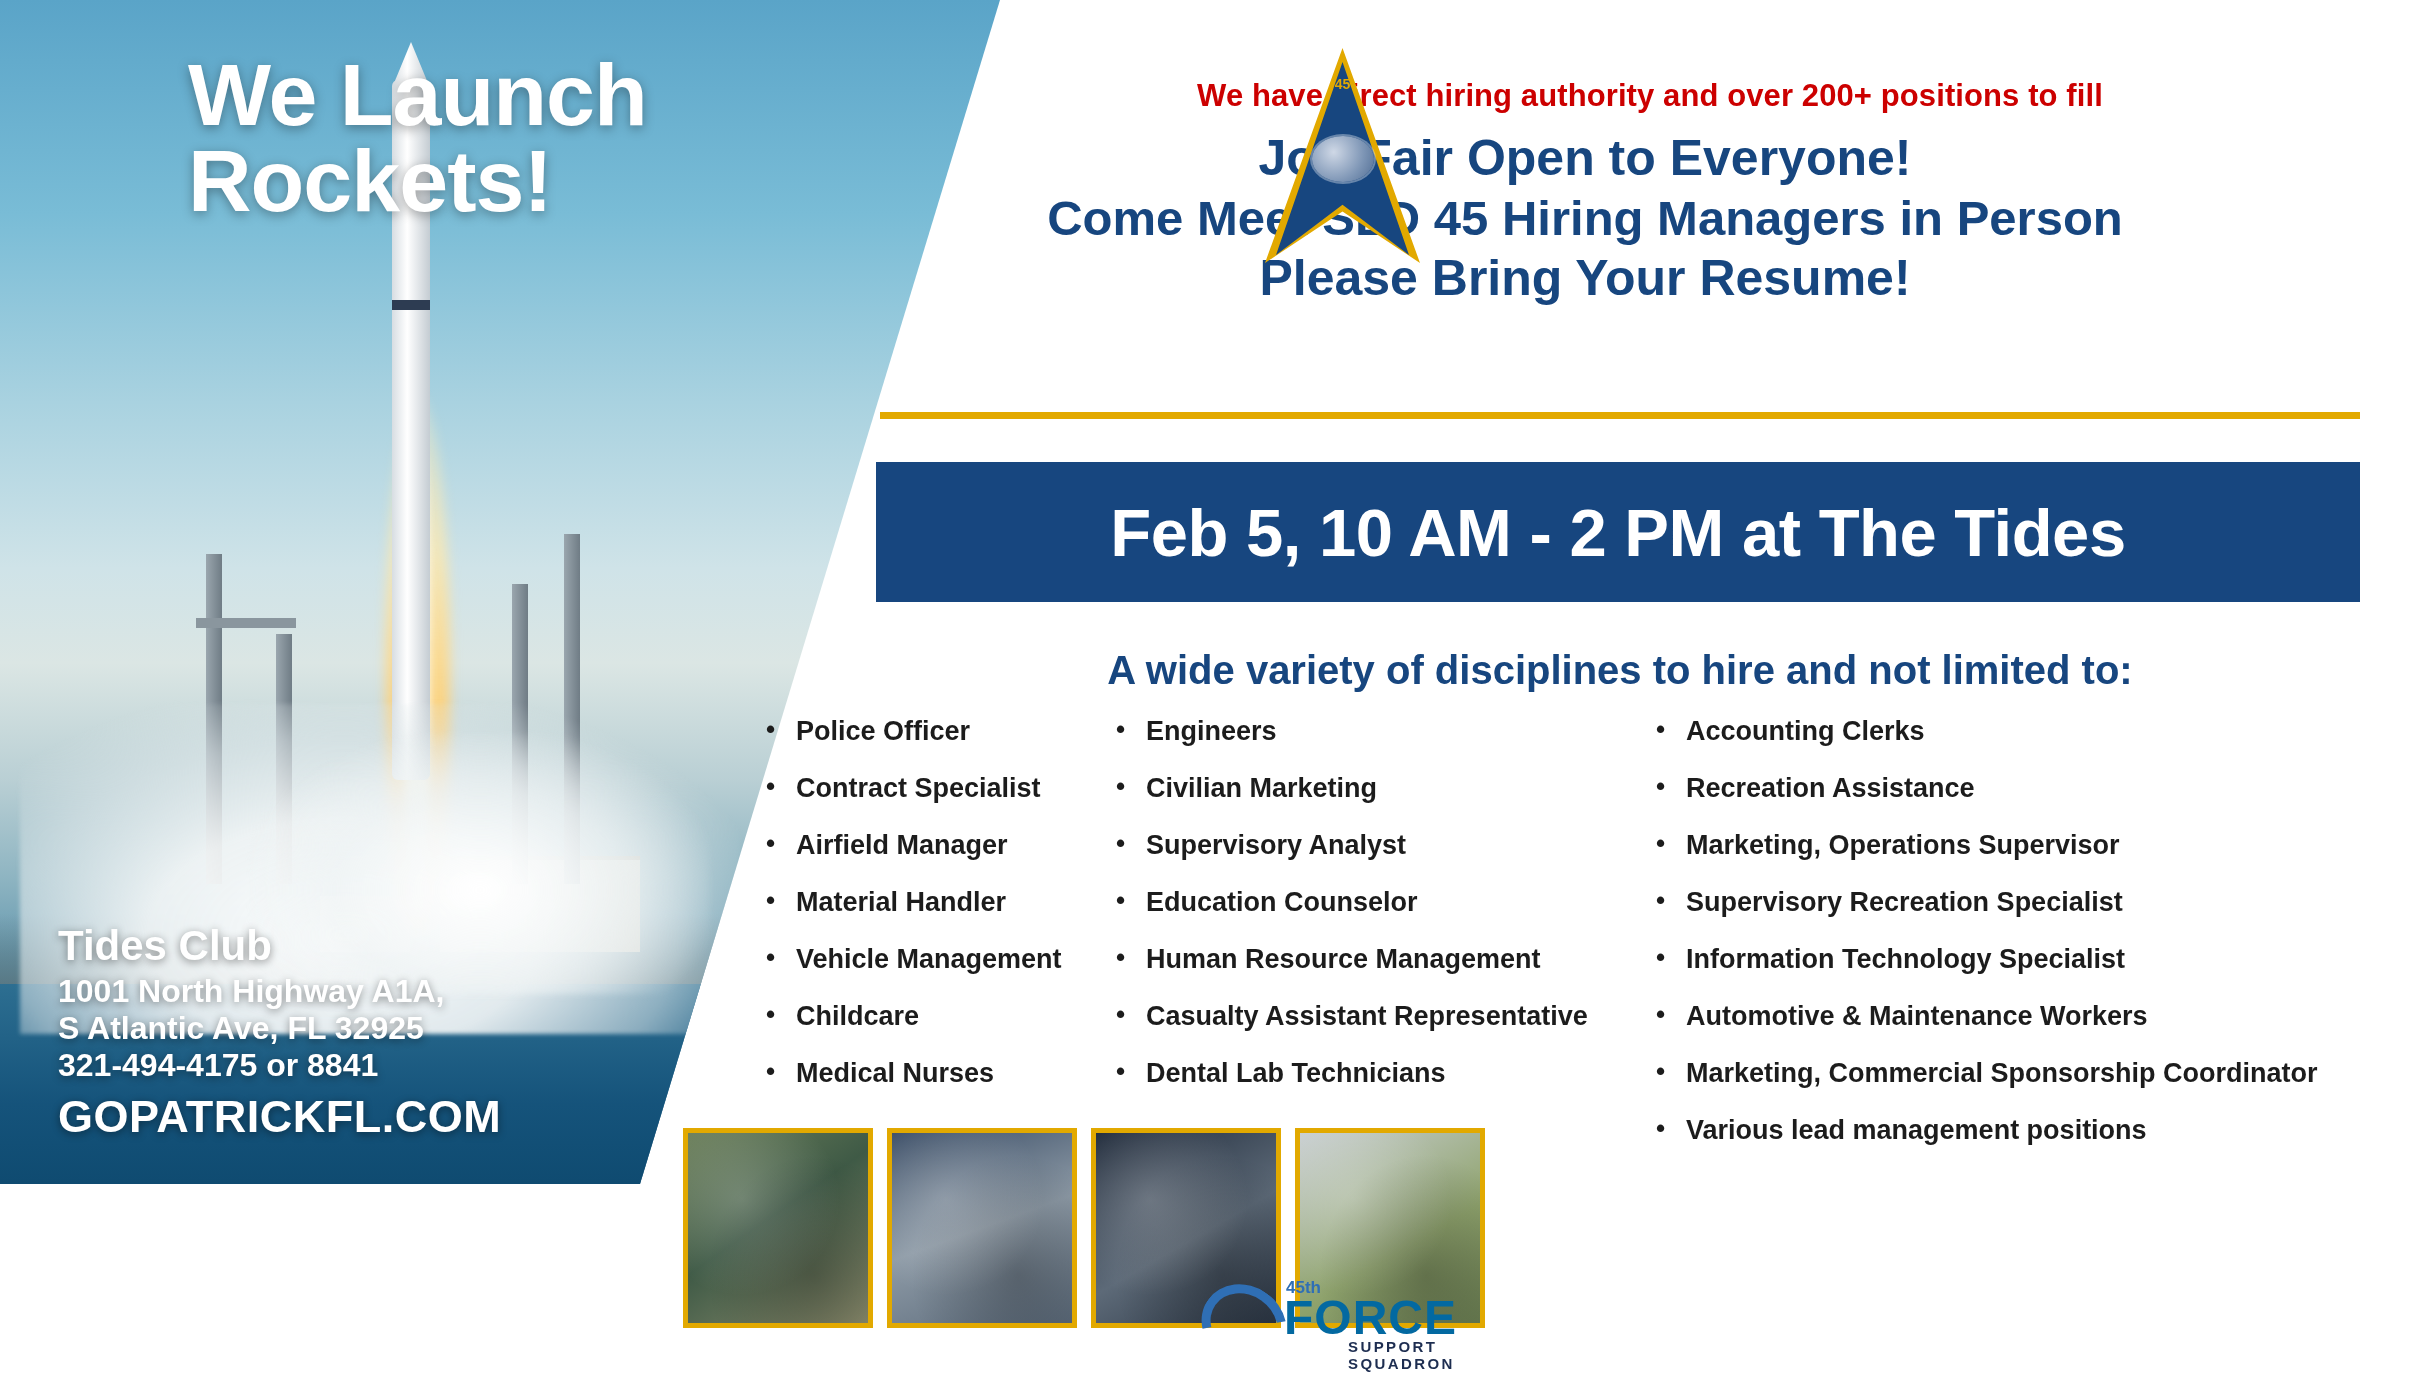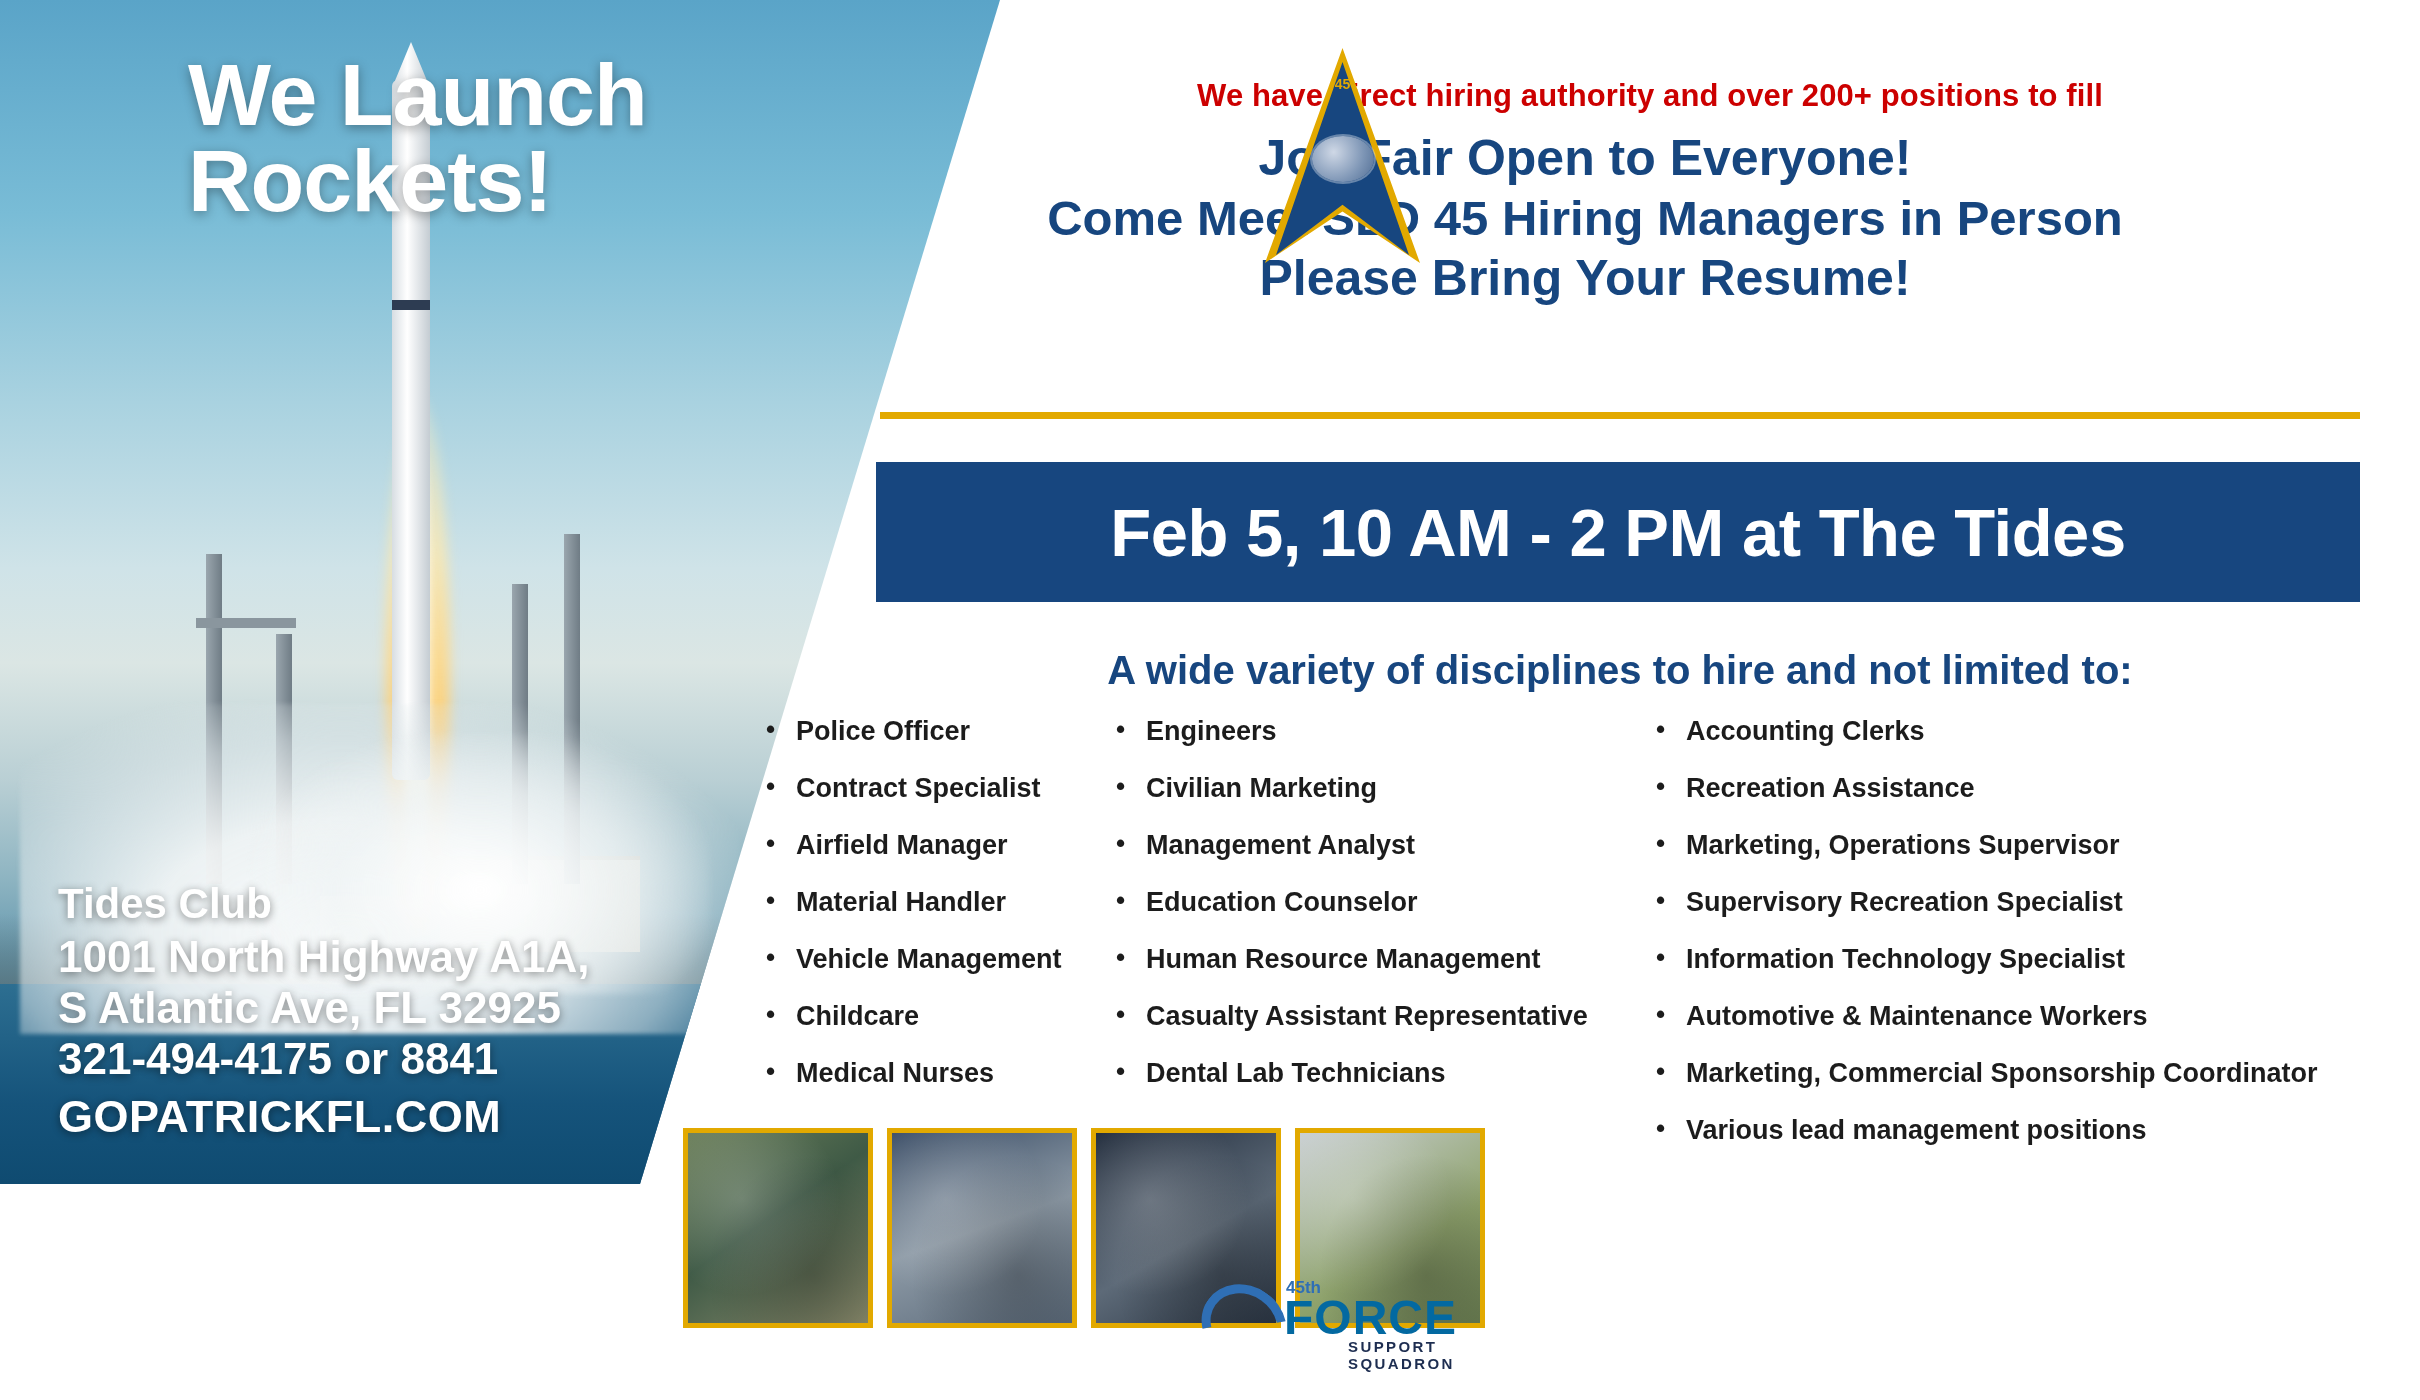--- a/index.html
+++ b/index.html
@@ -183,21 +183,21 @@
     color: #ffffff;
     font-weight: bold;
     text-shadow: 0 2px 8px rgba(0,0,0,.45);
   }
   .address-block .venue {
     font-size: 42px;
     line-height: 1.12;
     margin-bottom: 4px;
   }
   .address-block .line {
-    font-size: 44px;
+    font-size: 32px;
     line-height: 1.16;
   }
   .address-block .web {
     font-size: 45px;
     line-height: 1.2;
     margin-top: 6px;
     letter-spacing: .5px;
   }
 
   
@@ -490,21 +490,21 @@
       <li>Airfield Manager</li>
       <li>Material Handler</li>
       <li>Vehicle Management</li>
       <li>Childcare</li>
       <li>Medical Nurses</li>
     </ul>
 
     <ul class="joblist col2">
       <li>Engineers</li>
       <li>Civilian Marketing</li>
-      <li>Management Analyst</li>
+      <li>Supervisory Analyst</li>
       <li>Education Counselor</li>
       <li>Human Resource Management</li>
       <li>Casualty Assistant Representative</li>
       <li>Dental Lab Technicians</li>
     </ul>
 
     <ul class="joblist col3">
       <li>Accounting Clerks</li>
       <li>Recreation Assistance</li>
       <li>Marketing, Operations Supervisor</li>

